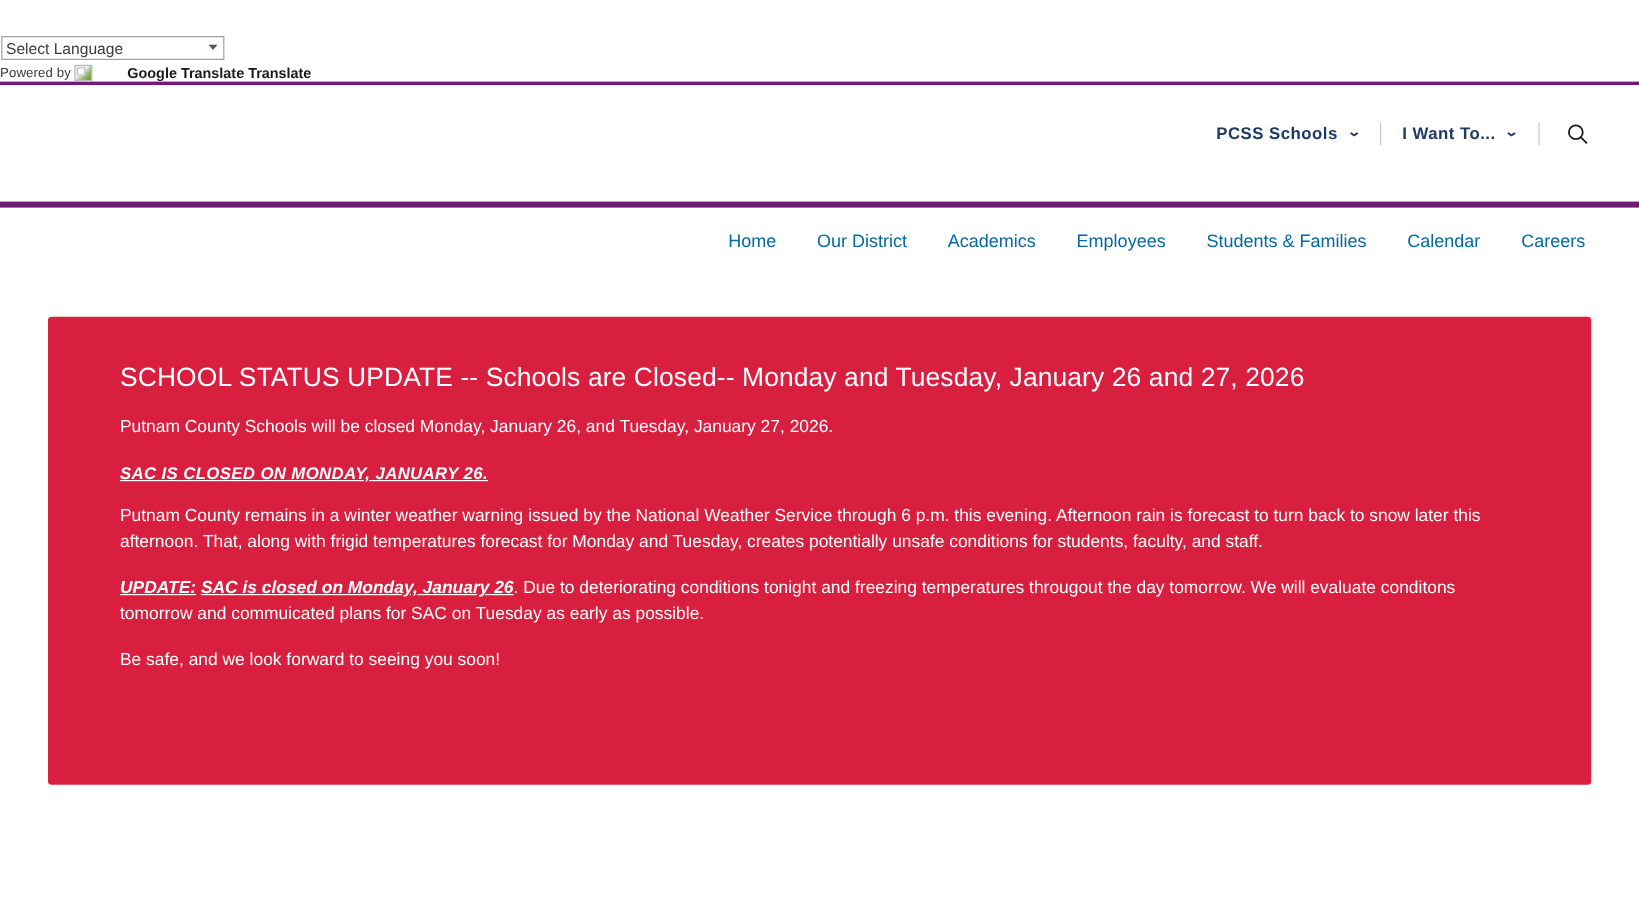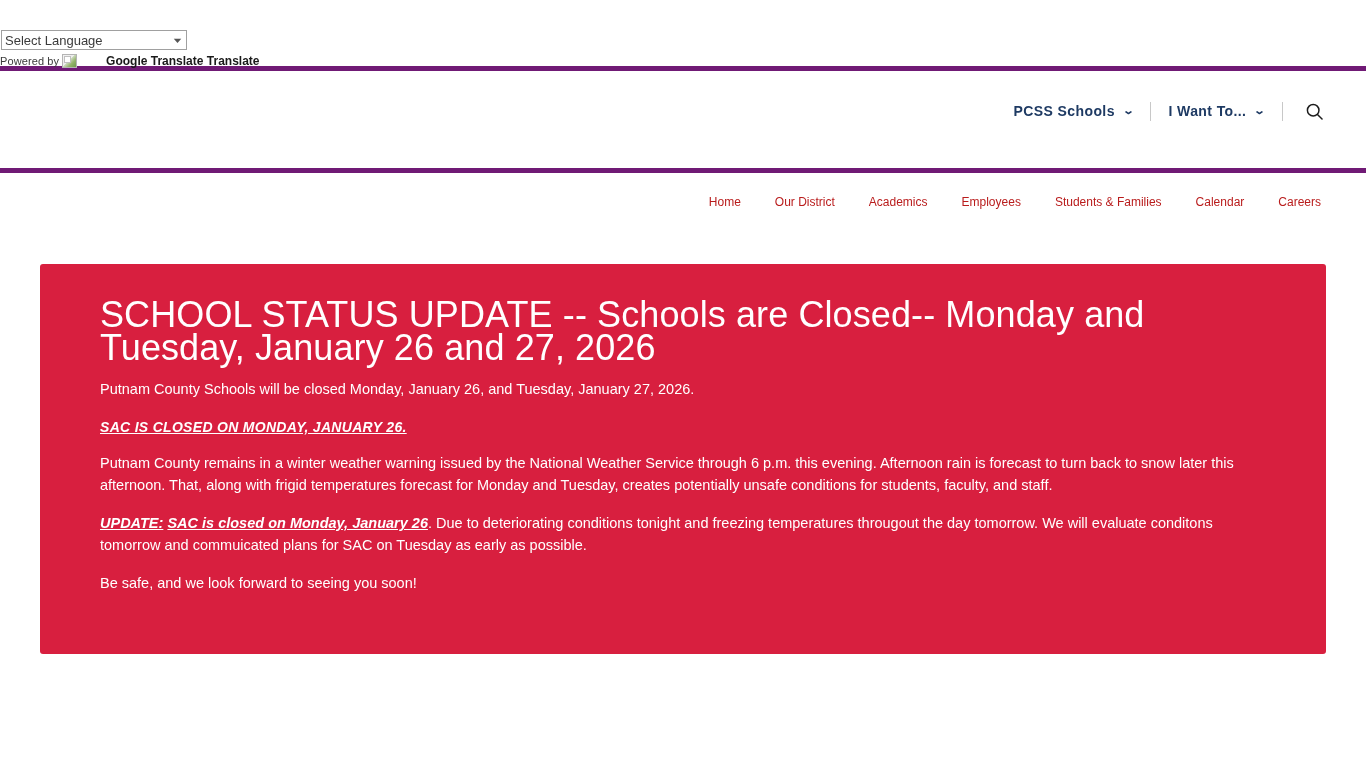--- a/index.html
+++ b/index.html
@@ -14,21 +14,21 @@
   }
 
   
   .translate-bar {
     position: absolute;
     left: 0;
     top: 0;
     width: 1366px;
     height: 71px;
     background: #ffffff;
-    border-bottom: 5px solid #701a75;
+    border-bottom: 3px solid #701a75;
     padding: 0;
   }
   .select-wrap {
     position: absolute;
     left: 1px;
     top: 30px;
     width: 186px;
     height: 20px;
     border: 1px solid #a0a0a0;
     background: #ffffff;
@@ -153,43 +153,43 @@
   .nav-row-main {
     position: absolute;
     right: 0px;
     top: 120px;
     display: flex;
     align-items: baseline;
     gap: 0;
     white-space: nowrap;
   }
   .nav-link {
-    font-size: 12px;
-    color: #b91c1c;
+    font-size: 15px;
+    color: #0369a1;
     font-family: "Liberation Sans", sans-serif;
     text-decoration: none;
     white-space: nowrap;
     padding: 0 17px;
     line-height: 22px;
   }
 
   
   .alert-banner {
     position: absolute;
     left: 40px;
     top: 264px;
     width: 1286px;
     height: 390px;
     background: #d81f3f;
     border-radius: 3px;
     padding: 34px 60px 30px 60px;
     color: #ffffff;
   }
   .alert-title {
-    font-size: 36px;
+    font-size: 22px;
     font-weight: 400;
     line-height: 33px;
     margin: 0 0 14px 0;
     color: #ffffff;
     letter-spacing: 0.1px;
     max-width: 1160px;
   }
   .alert-p {
     font-size: 14.5px;
     line-height: 22px;

